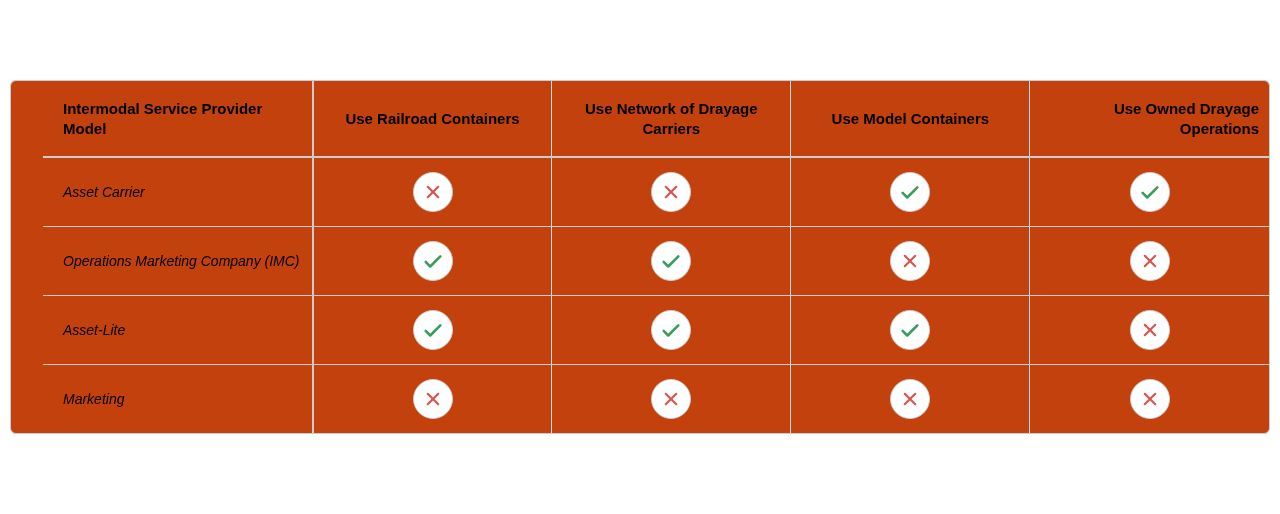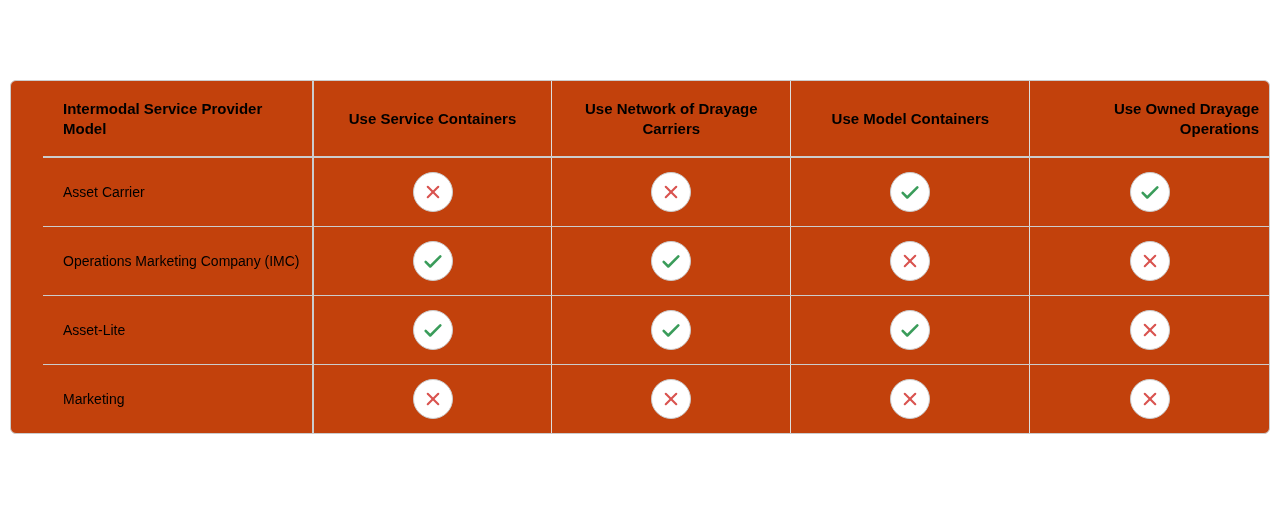--- a/index.html
+++ b/index.html
@@ -58,20 +58,21 @@
       border-right: none;
       text-align: right;
     }
 
     tbody tr td {
       padding: 14px 10px;
       text-align: center;
       border-bottom: 1px solid #cccccc;
       vertical-align: middle;
       font-size: 14px;
+      font-style: italic;
     }
 
     tbody tr:last-child td {
       border-bottom: none;
     }
 
     tbody tr td:first-child {
       text-align: left;
       padding-left: 20px;
       font-size: 14px;
@@ -124,21 +125,21 @@
       <col class="data-col">
       <col class="data-col">
       <col class="data-col">
     </colgroup>
     <thead>
       <tr>
         <th>
           <span>Intermodal Service Provider Model</span>
         </th>
         <th>
-          <span>Use Service Containers</span>
+          <span>Use Railroad Containers</span>
         </th>
         <th>
           <span>Use Network of Drayage Carriers</span>
         </th>
         <th>
           <span>Use Model Containers</span>
         </th>
         <th>
           <span>Use Owned Drayage Operations</span>
         </th>

